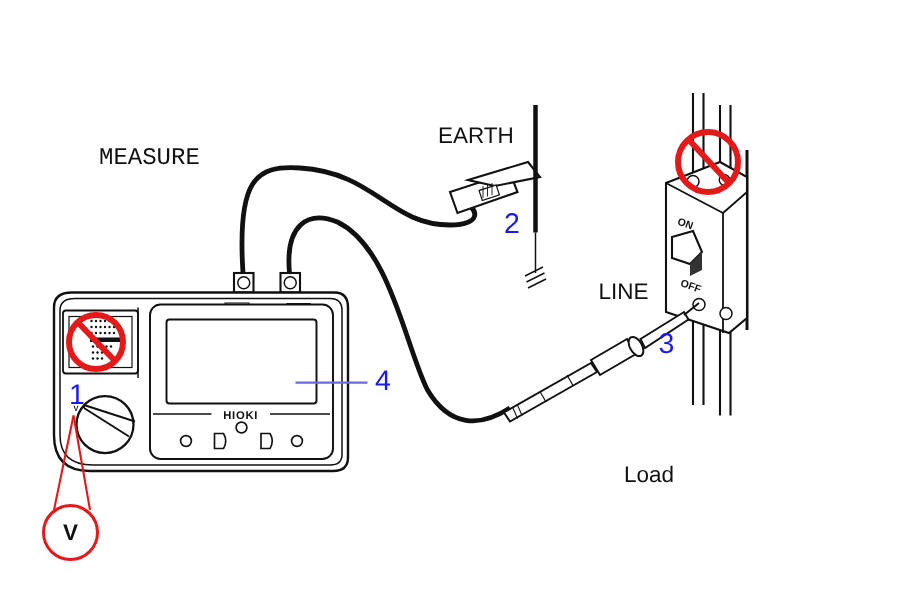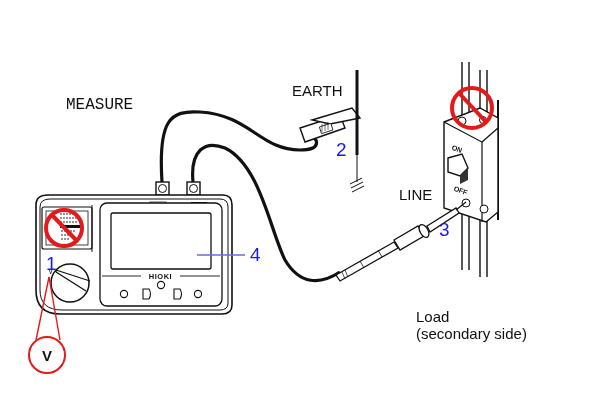--- a/index.html
+++ b/index.html
@@ -167,21 +167,20 @@
 </svg>
 
   
   <div class="lbl" style="left:66px; top:97px; font-size:16px;font-family:Liberation Mono, monospace;">MEASURE</div>
   <div class="lbl" style="left:292px; top:82px;">EARTH</div>
   <div class="lbl" style="left:399px; top:186px;">LINE</div>
   <div class="lbl" style="left:463px; top:21px;">
   </div>
   <div class="lbl" style="left:416px; top:278px;margin-top:30px;">
     <div>Load</div>
-    <div>(secondary side)</div>
   </div>
 
   
   <div class="num" style="left:46px; top:254px;">1</div>
   <div class="num" style="left:336px; top:140px;">2</div>
   <div class="num" style="left:439px; top:220px;">3</div>
   <div class="num" style="left:250px; top:245px;">4</div>
 
   
   <div class="vbadge">V</div>

